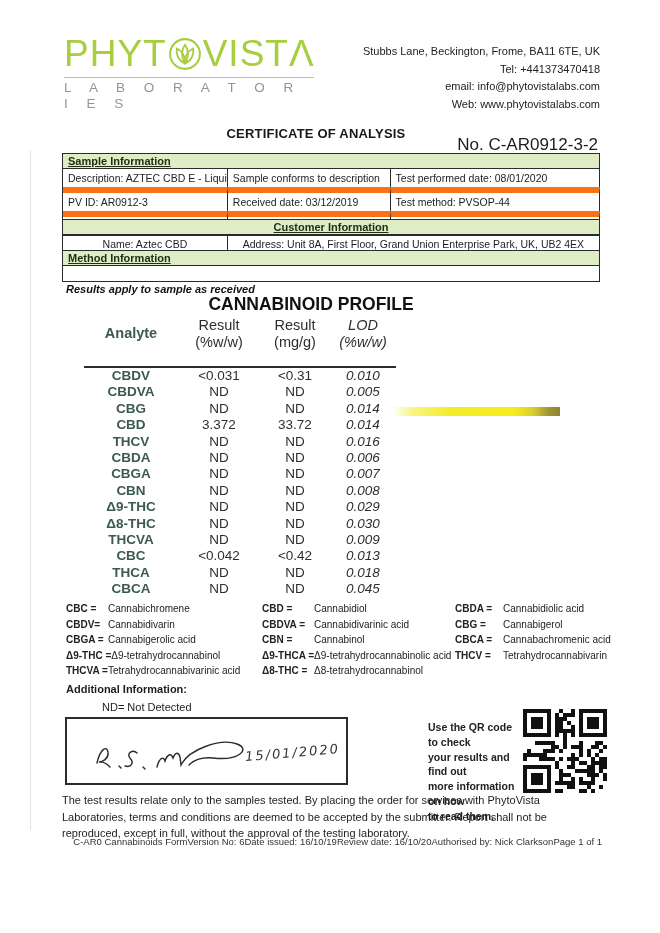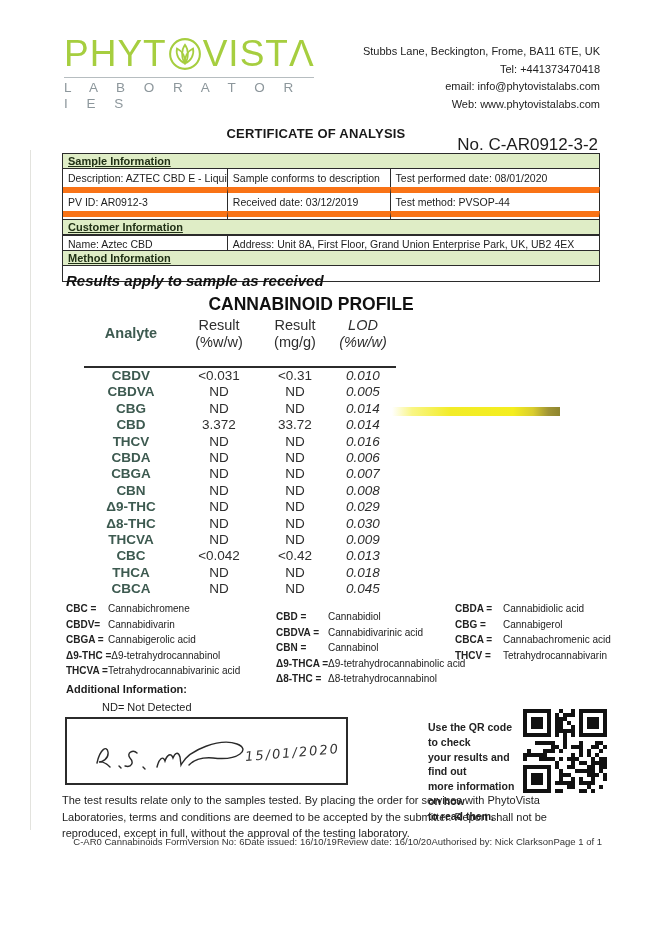--- a/index.html
+++ b/index.html
@@ -25,41 +25,41 @@
   .info{left:62px;width:538px;}
   .grid3{display:grid;grid-template-columns:30.7% 30.3% 39%;border-left:1px solid #2b2b2b;border-bottom:1px solid #2b2b2b;}
   .grid2{display:grid;grid-template-columns:30.7% 69.3%;border-left:1px solid #2b2b2b;border-bottom:1px solid #2b2b2b;}
   .cell{border-right:1px solid #2b2b2b;border-top:1px solid #2b2b2b;font-size:10.5px;
         padding:3px 5px 1px 5px;height:14px;white-space:nowrap;overflow:hidden;}
   .grid3 .cell{border-top:none;}
   .grid3 .cell.r2,.grid3 .cell.r3{border-top:6px solid #f97316;}
   .grid2 .cell{border-top:none;}
   .empty-row{border:1px solid #2b2b2b;border-top:none;height:15px;}
   #sample-info{top:153px;}
-  #customer-info{top:219px;}
+  #customer-info{top:219px;text-align:center;}
   #method-info{top:250px;}
   
-  #results-note{left:66px;top:272px;font-size:15px;font-weight:bold;font-style:italic;color:#111;}
+  #results-note{left:66px;top:283px;font-size:11px;font-weight:bold;font-style:italic;color:#111;}
   #profile-title{left:62px;top:294px;width:538px;text-align:center;margin:0;}
   #profile-title span{font-size:17.5px;font-weight:bold;color:#111;display:inline-block;margin-right:40px;}
   #profile-table{left:84px;top:317px;width:312px;}
   .phead{display:grid;grid-template-columns:94px 82px 70px 66px;border-bottom:2px solid #2b2b2b;padding-bottom:16px;}
   .phead .hc{text-align:center;font-size:14.5px;line-height:16.5px;color:#2e2e2e;}
   .phead .hc.analyte{font-weight:bold;color:#3d5a50;padding-top:8px;}
   .phead .hc.lod{font-style:italic;}
   .prow{display:grid;grid-template-columns:94px 82px 70px 66px;line-height:16.4px;}
   .prow .pa{text-align:center;font-size:13.5px;font-weight:bold;color:#3d5a50;}
   .prow .pv{text-align:center;font-size:13.5px;color:#2e2e2e;}
   .prow .pl{text-align:center;font-size:13.5px;color:#2e2e2e;font-style:italic;}
   #highlight-stripe{left:392px;top:407px;width:168px;height:9px;
     background:linear-gradient(to right,rgba(244,238,31,0) 0%,rgba(244,238,31,.55) 12%,#f2ec28 35%,#f4ee1f 72%,#d9cd2e 84%,#a19535 93%,#8e852f 100%);}
   
   .legend-col{top:601px;font-size:10px;line-height:15.6px;color:#222;}
   #legend-1{left:66px;width:196px;}
-  #legend-2{left:276px;width:192px;margin-top:8px;}
+  #legend-2{left:262px;width:192px;}
   #legend-3{left:455px;width:160px;}
   .lkey{font-weight:bold;display:inline-block;min-width:42px;}
   #legend-2 .lkey{min-width:52px;}
   #legend-3 .lkey{min-width:48px;}
   
   #additional-title{left:66px;top:683px;font-size:11px;font-weight:bold;}
   #nd-note{left:66px;top:701px;font-size:11px;padding-left:36px;}
   #sig-box{left:65px;top:717px;width:279px;height:64px;border:2px solid #2b2b2b;}
   #sig-date{position:absolute;left:178px;top:26px;font-size:13px;font-style:italic;color:#333;
             transform:rotate(-5deg);font-family:"DejaVu Sans",sans-serif;letter-spacing:2px;}

